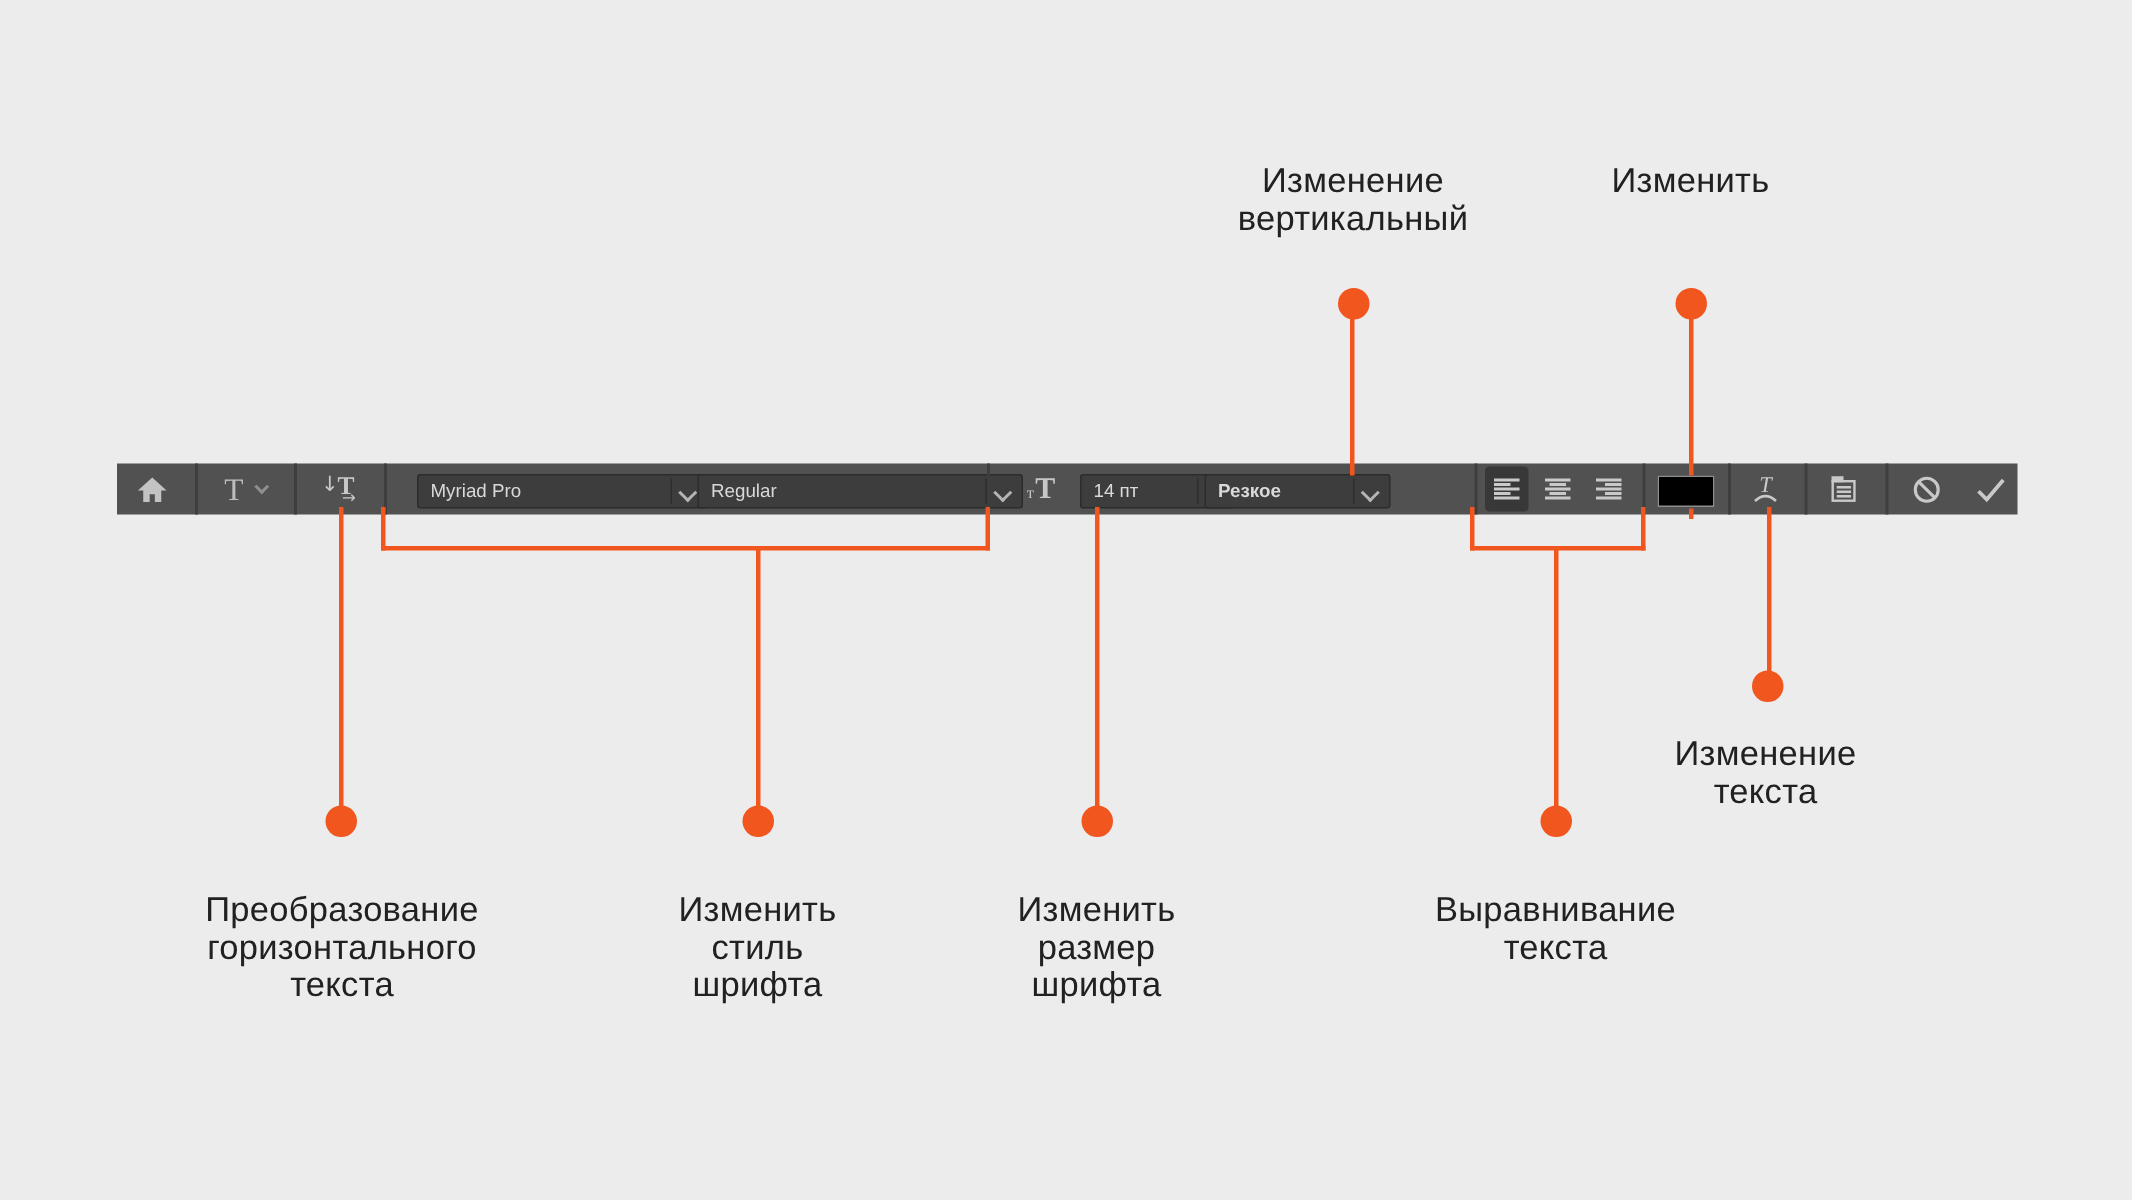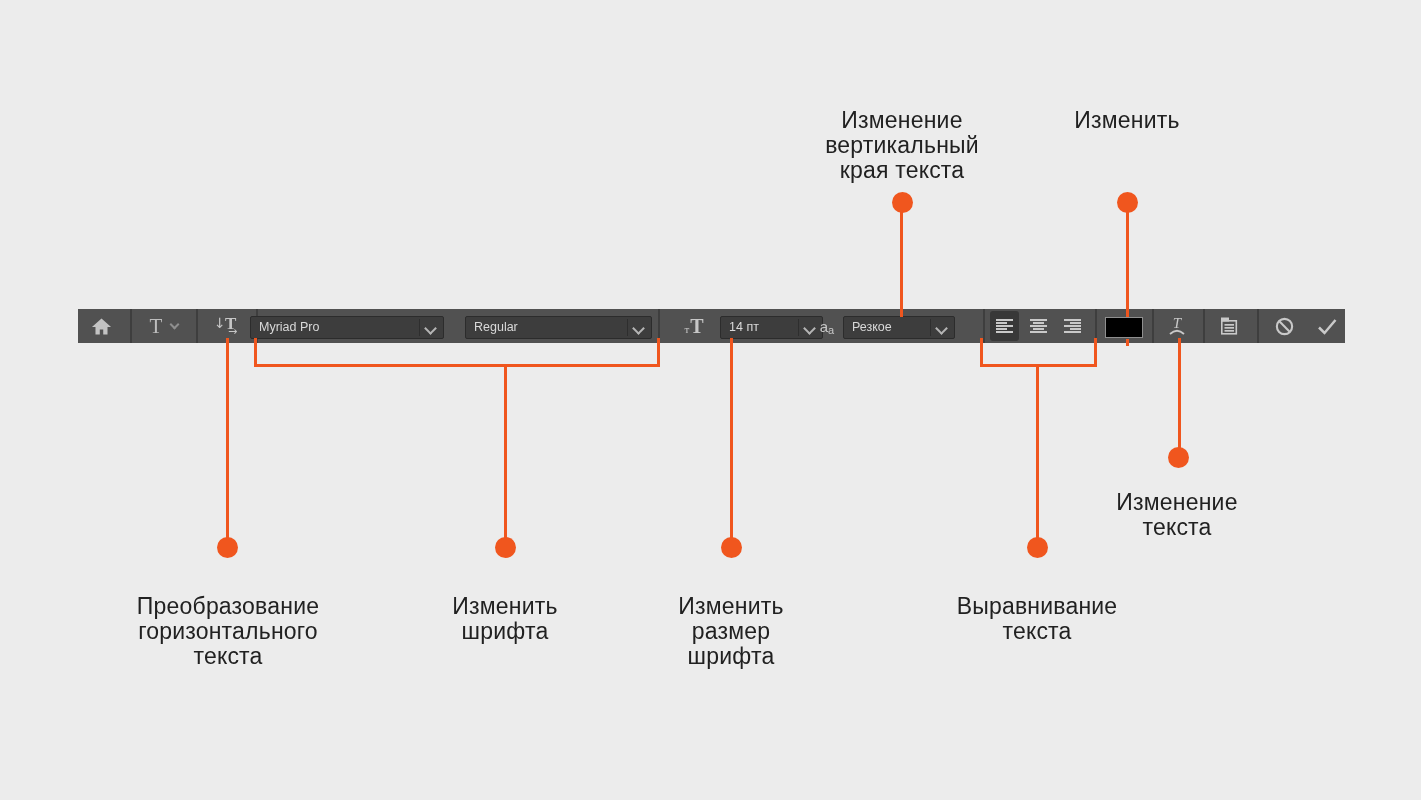--- a/index.html
+++ b/index.html
@@ -76,27 +76,27 @@
 
     <div class="ticon tbtn" style="left:132px;width:38px;">
       <div class="orient">
         <span class="o-down">↓</span>
         <span class="o-T">T</span>
         <span class="o-right">→</span>
       </div>
     </div>
     <div class="tdiv" style="left:178px;"></div>
 
-    <div class="field" style="left:172px;width:194px;">
+    <div class="field" style="left:200px;width:194px;">
       <span>Myriad Pro</span>
       <span class="fsep"></span>
       <span class="chev"></span>
     </div>
 
-    <div class="field" style="left:387px;width:187px;">
+    <div class="field" style="left:387px;width:217px;">
       <span>Regular</span>
       <span class="fsep"></span>
       <span class="chev"></span>
     </div>
     <div class="tdiv" style="left:580px;"></div>
 
     <div class="ticon sizeicon" style="left:596px;width:40px;">
       <span class="sm">т</span>
       <span class="lg">T</span>
     </div>
@@ -105,21 +105,21 @@
       <span>14 пт</span>
       <span class="fsep"></span>
       <span class="chev"></span>
     </div>
 
     <div class="ticon aaicon" style="left:732px;width:34px;">
       <span class="lg">a</span>
       <span class="sm">a</span>
     </div>
 
-    <div class="field" style="left:765px;width:112px;">
+    <div class="field" style="left:725px;width:124px;font-weight:bold;">
       <span>Резкое</span>
       <span class="fsep"></span>
       <span class="chev"></span>
     </div>
     <div class="tdiv" style="left:905px;"></div>
 
     <div class="alignbtn selected" style="left:912px;">
       <div class="bars">
         <div class="bar f"></div>
           <div class="bar s"></div>
@@ -182,21 +182,20 @@
         <path d="M4 10.5 L9.5 16 L20.5 3" stroke="#c9c9c9" stroke-width="2.5" fill="none"></path>
       </svg>
     </div>
   </div>
 
   <div class="anno">
 
     <div class="callout-label" style="left:742px;top:108px;">
       <span>Изменение</span>
       <span>вертикальный</span>
-      <span>края текста</span>
     </div>
     <div class="dot" style="left:892px;top:192px;"></div>
     <div class="vline" style="left:900px;top:210px;height:107px;"></div>
 
     <div class="callout-label" style="left:967px;top:108px;">
       <span>Изменить</span>
     </div>
     <div class="dot" style="left:1117px;top:192px;"></div>
     <div class="vline" style="left:1126px;top:210px;height:107px;"></div>
     <div class="vline" style="left:1126px;top:339px;height:7px;"></div>
@@ -209,20 +208,21 @@
       <span>текста</span>
     </div>
 
     <div class="vline" style="left:254px;top:338px;height:29px;"></div>
     <div class="vline" style="left:657px;top:338px;height:29px;"></div>
     <div class="hline" style="left:254px;top:364px;width:406px;"></div>
     <div class="vline" style="left:504px;top:366px;height:182px;"></div>
     <div class="dot" style="left:495px;top:537px;"></div>
     <div class="callout-label" style="left:345px;top:594px;">
       <span>Изменить</span>
+      <span>стиль</span>
       <span>шрифта</span>
     </div>
 
     <div class="vline" style="left:730px;top:338px;height:210px;"></div>
     <div class="dot" style="left:721px;top:537px;"></div>
     <div class="callout-label" style="left:571px;top:594px;">
       <span>Изменить</span>
       <span>размер</span>
       <span>шрифта</span>
     </div>

